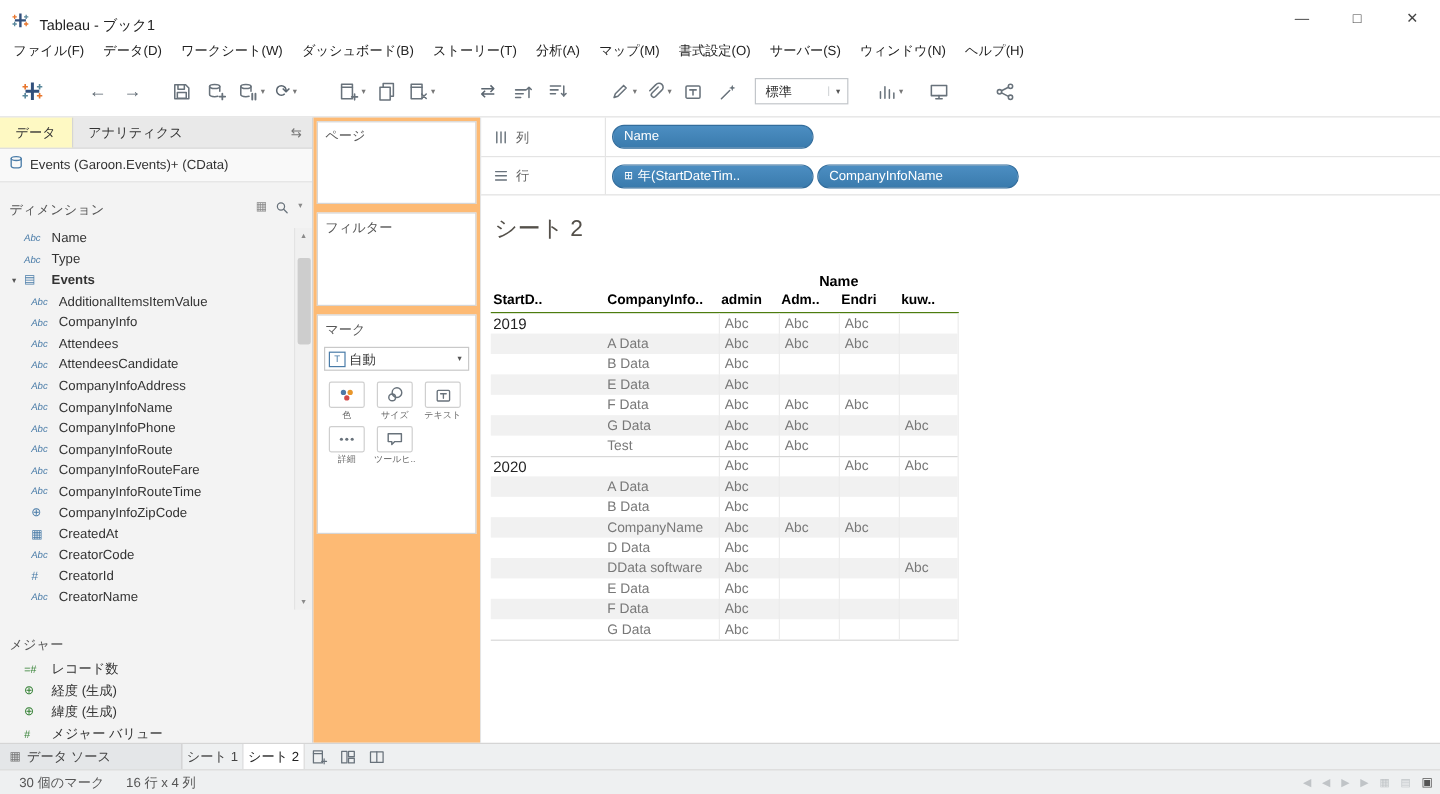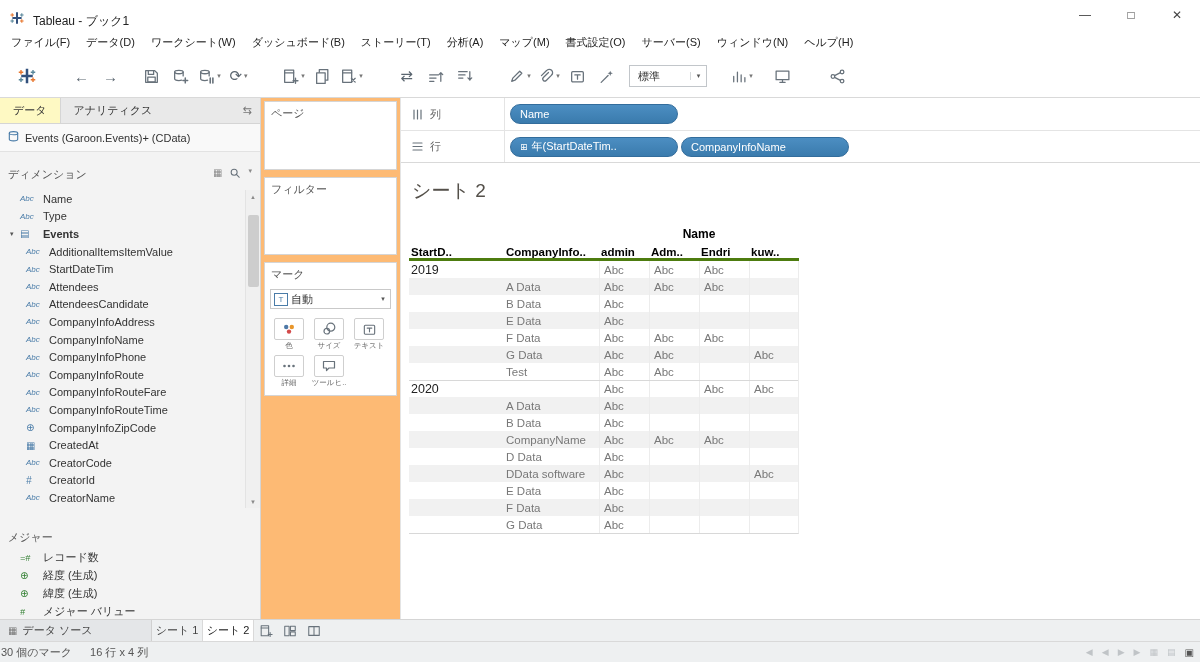--- a/index.html
+++ b/index.html
@@ -53,21 +53,21 @@
 .vscroll{position:absolute;right:0;top:92px;width:15px;height:318px;background:#f0f0f0;border-left:1px solid #e3e3e3;display:flex;flex-direction:column;align-items:center}
 .vs-arrow{height:13px;font-size:6px;color:#8a8a8a;display:flex;align-items:center}
 .vs-track{flex:1;width:100%;position:relative}
 .vs-thumb{position:absolute;top:12px;left:2px;width:11px;height:72px;background:#cdcdcd;border-radius:2px}
 
 .cards-panel{width:139px;height:100%;background:#fdba74;padding:3px;flex:none}
 .card{border:1px solid #d5d5d5;background:#fff;margin-bottom:7px}
 .card-label{padding:4px 6px;font-size:11px;color:#555}
 .card.pages{height:69px}
 .card.filters{height:78px}
-.card.marks{height:134px}
+.card.marks{height:183px}
 .marks-dd{margin:3px 5px 5px;height:20px;border:1px solid #c9c9c9;display:flex;align-items:center;background:#fff}
 .md-t{width:14px;height:13px;border:1px solid #4a7ca8;color:#4a7ca8;font-size:8px;display:flex;align-items:center;justify-content:center;margin:0 3px}
 .md-label{flex:1;font-size:11px;color:#333}
 .md-caret{width:14px;font-size:7px;color:#555;text-align:center}
 .marks-grid{display:flex;flex-wrap:wrap;padding:2px 4px}
 .mbtn{width:40px;display:flex;flex-direction:column;align-items:center;margin:2px 0}
 .ibox{width:30px;height:22px;border:1px solid #cfcfcf;border-radius:2px;background:#fff;display:flex;align-items:center;justify-content:center}
 .mlabel{font-size:7.5px;color:#666;margin-top:1px;white-space:nowrap}
 
 .right-area{flex:1;height:100%;display:flex;flex-direction:column;background:#fff;border-left:1px solid #e4e4e4}
@@ -75,41 +75,41 @@
 .shelf.rows-shelf{height:32px;border-bottom:1px solid #d9d9d9}
 .shelf-label{width:104px;display:flex;align-items:center;padding-left:10px;border-right:1px solid #e4e4e4;color:#666;flex:none}
 .sl-text{margin-left:6px;font-size:11px}
 .shelf-pills{flex:1;display:flex;align-items:center;padding-left:5px;gap:3px}
 .pill{width:168px;height:20px;border-radius:10px;background:linear-gradient(#4c8ec2,#3a7bad);border:1px solid #336d9c;color:#fff;font-size:11px;display:flex;align-items:center;padding:0 9px;white-space:nowrap;overflow:hidden;flex:none}
 .pplus{font-size:9px;margin-right:4px}
 .sheet-view{flex:1;position:relative;background:#fff}
 .sheet-title{position:absolute;left:11px;top:15px;font-size:19px;color:#54504a}
 .ttable{position:absolute;left:8px;top:64px;width:390px}
 .span-header{margin-left:190px;width:200px;height:17px;text-align:center;font-size:12px;font-weight:bold;color:#000}
-.thead{display:flex;height:17px;border-bottom:3px solid #4d7c0f;align-items:flex-end;width:390px}
+.thead{display:flex;height:17px;border-bottom:1px solid #4d7c0f;align-items:flex-start;width:390px}
 .th{font-size:11.5px;font-weight:bold;color:#000;padding-left:2px;white-space:nowrap;overflow:hidden}
 .c1{width:95px;flex:none}.c2{width:95px;flex:none}.cd{width:50px;flex:none}
 .tbody{width:390px;border-bottom:1px solid #d8d8d8;border-right:1px solid #ececec}
 .trow{display:flex;height:17px;align-items:stretch}
 .trow.shaded{background:#f1f1f1}
 .trow.pane-start{border-top:1px solid #d8d8d8}
 .tc{white-space:nowrap;overflow:hidden;font-size:11.5px;display:flex;align-items:center}
 .c-year{font-weight:normal;color:#222;font-size:12.5px;padding-left:2px}
 .c-name{color:#787878;padding-left:2px}
 .c-data{color:#787878;padding-left:4px;border-left:1px solid #ececec}
 
 .sheet-tabs{position:absolute;left:0;top:619px;width:1200px;height:22px;background:#eef0f1;border-top:1px solid #d5d5d5;display:flex;align-items:stretch}
 .ds-tab{width:152px;display:flex;align-items:center;padding-left:8px;background:#e4e6e8;border-right:1px solid #d0d0d0;font-size:11px;color:#444}
 .ds-tab .ic{margin-right:5px;color:#777;font-size:10px}
 .sheet-tab{width:51px;display:flex;align-items:center;justify-content:center;font-size:11px;color:#444;border-right:1px solid #d9d9d9}
 .sheet-tab.active{background:#fff;color:#222}
 .newbtn{width:24px;display:flex;align-items:center;justify-content:center;color:#6b7278}
 
 .statusbar{position:absolute;left:0;top:641px;width:1200px;height:21px;background:#eef0f1;border-top:1px solid #d9d9d9;display:flex;align-items:center;font-size:11px;color:#555}
-.sb-marks{margin-left:1px}
+.sb-marks{margin-left:16px}
 .sb-size{margin-left:18px}
 .sb-right{margin-left:auto;display:flex;align-items:center;margin-right:6px;gap:9px;font-size:9px;color:#c0c4c7}
 .sb-right .sel{color:#555;font-size:10px}
 </style>
 </head>
 <body>
 
 <div class="app">
 
   <div class="titlebar">
@@ -322,21 +322,21 @@
 
           <div class="field ind1">
             <span class="caret-sp"></span>
             <span class="ficon ic-abc">Abc</span>
             <span class="flabel">AdditionalItemsItemValue</span>
           </div>
 
           <div class="field ind1">
             <span class="caret-sp"></span>
             <span class="ficon ic-abc">Abc</span>
-            <span class="flabel">StartDateTim</span>
+            <span class="flabel">CompanyInfo</span>
           </div>
 
           <div class="field ind1">
             <span class="caret-sp"></span>
             <span class="ficon ic-abc">Abc</span>
             <span class="flabel">Attendees</span>
           </div>
 
           <div class="field ind1">
             <span class="caret-sp"></span>

